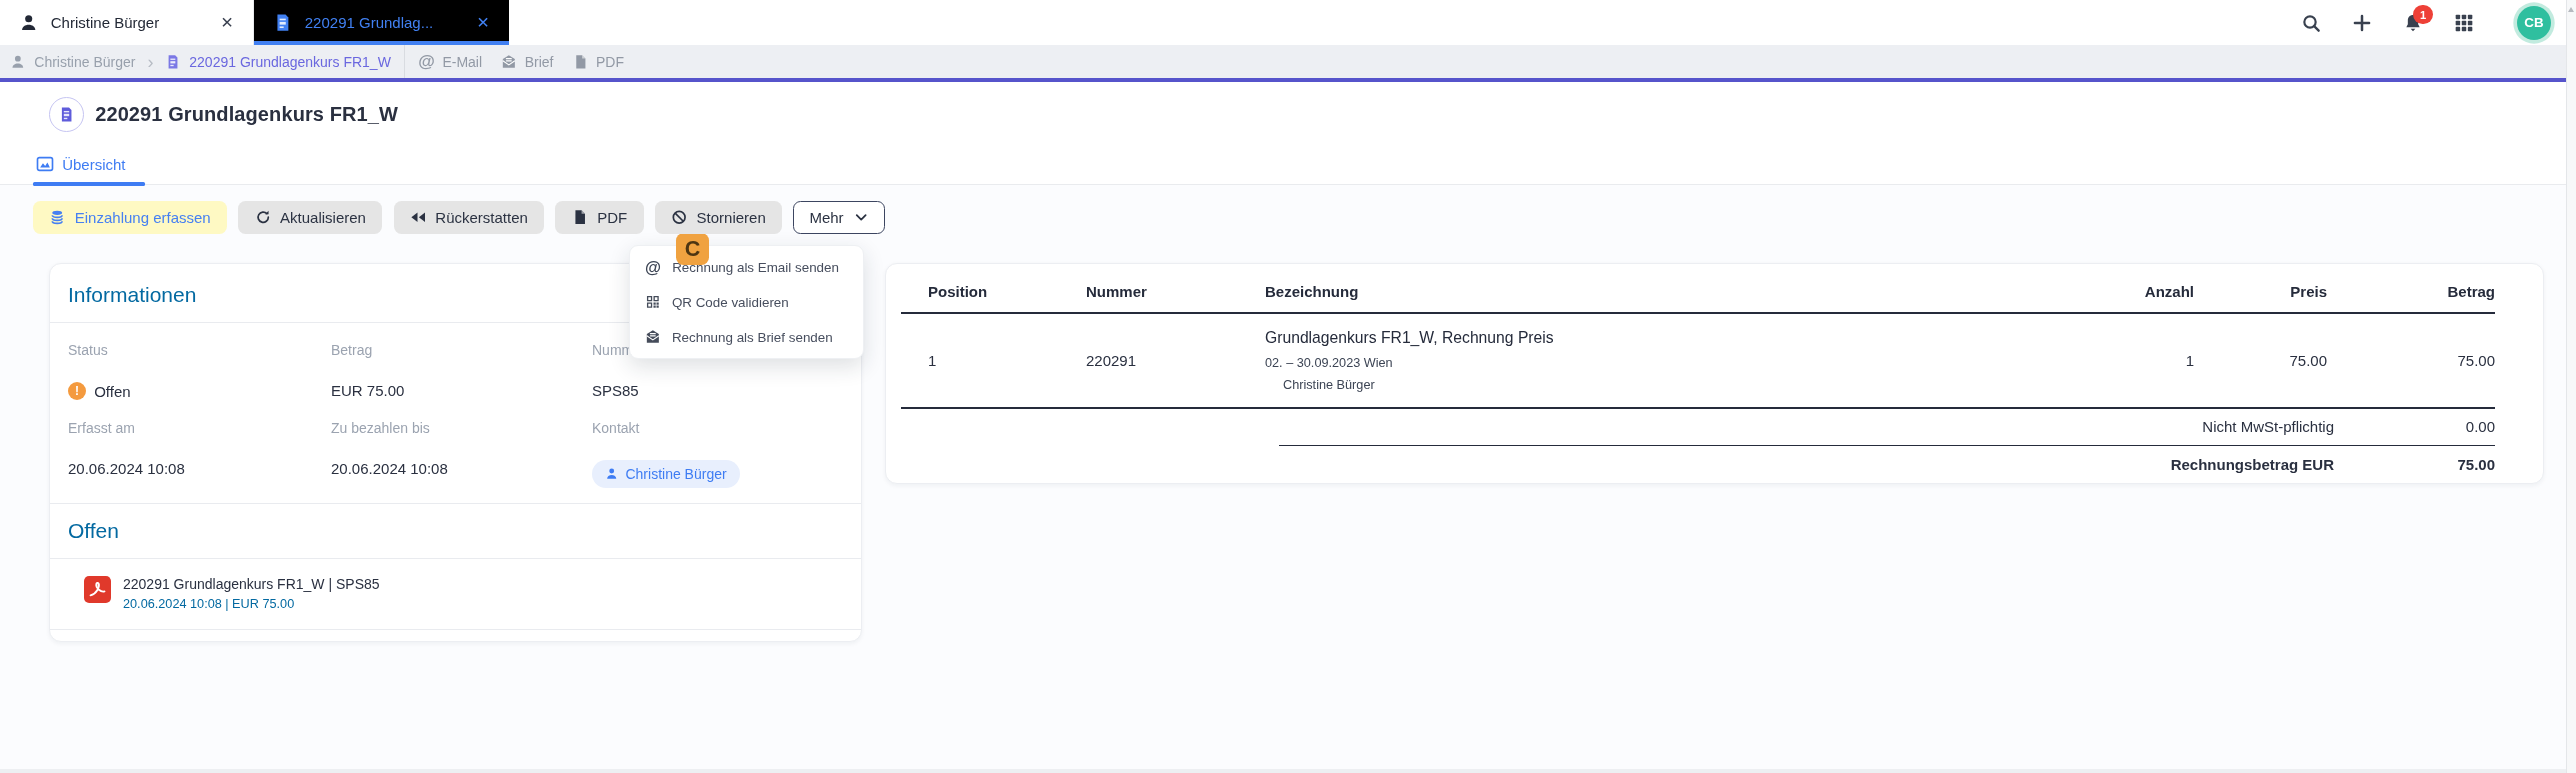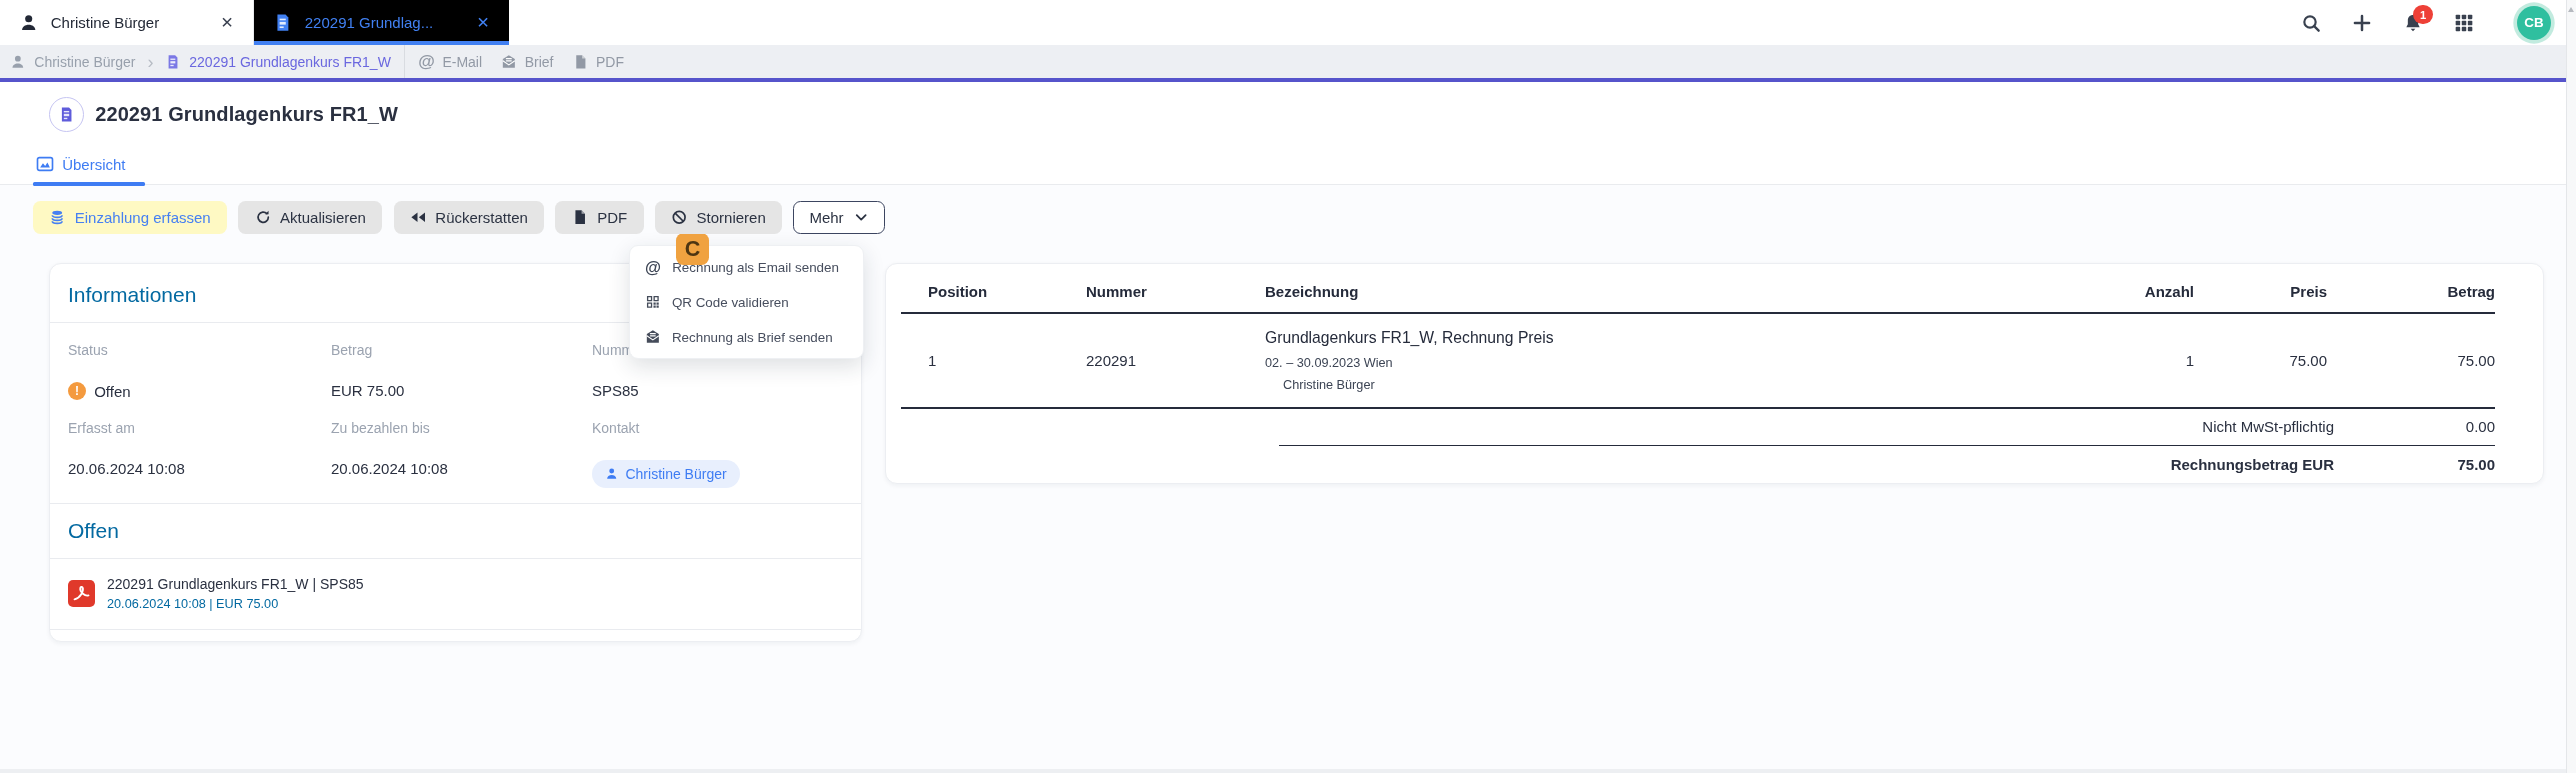--- a/index.html
+++ b/index.html
@@ -74,21 +74,21 @@
   .sep { height:0.7px; background:#e9ebef; margin:15px -18px; }
 
   .info-grid { display:grid; grid-template-columns:263px 261px 1fr; row-gap:19.4px; margin-top:19.4px; }
   .fld-label { font-size:14px; color:#9ba3b0; margin-bottom:6.7px; }
   .fld-value { font-size:15px; color:#2a3040; display:flex; align-items:center; gap:8.2px;margin-top:24px; }
   .bang { width:18px; height:18px; border-radius:50%; background:#f49a3e; color:#fff; display:flex; align-items:center; justify-content:center; font-size:12px; font-weight:bold; }
   .bang::before { content:"!"; }
   .pill { display:inline-flex; align-items:center; gap:6.7px; background:#e8effd; color:#3e7cf3; border-radius:745px; padding:6px 13.4px; font-size:14px; cursor:pointer; }
   .pill .ic { width:13.4px; height:13.4px; }
 
-  .doc-item { display:flex; align-items:center; gap:12px; margin:18px 0; cursor:pointer; }
+  .doc-item { display:flex; align-items:flex-start; gap:12px; margin:18px 16px; cursor:pointer; }
   .doc-item .bigic { width:27px; height:27px; flex:none; }
   .doc-title { font-size:14px; color:#2a3040; margin-bottom:5.2px; }
   .doc-sub { font-size:12.7px; color:#0369a1; }
 
   
   table.inv { width:100%; border-collapse:collapse; }
   .inv th { font-size:15px; font-weight:bold; color:#252b3b; text-align:left; padding:3px 0 11.2px; border-bottom:2.2px solid #252b3b; }
   .inv th.c1, .inv td.c1 { width:185px; padding-left:27px; }
   .inv th.c2, .inv td.c2 { width:179px; }
   .inv th.num, .inv td.num { text-align:right; }

